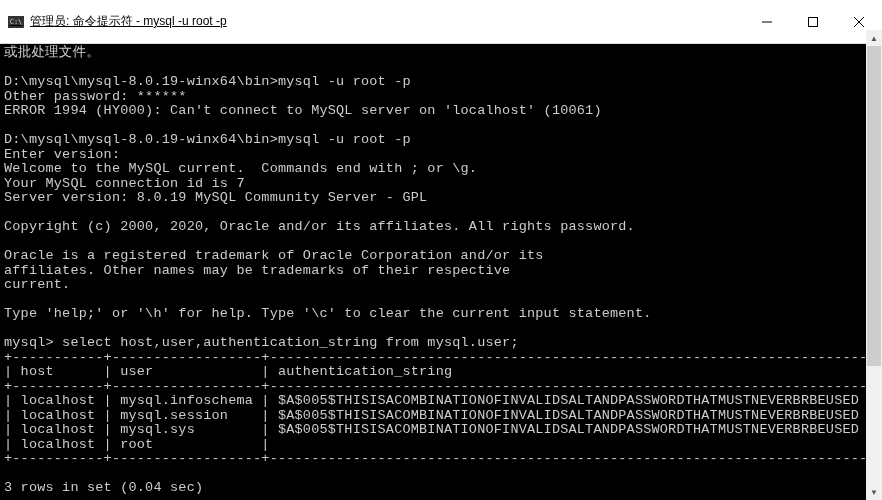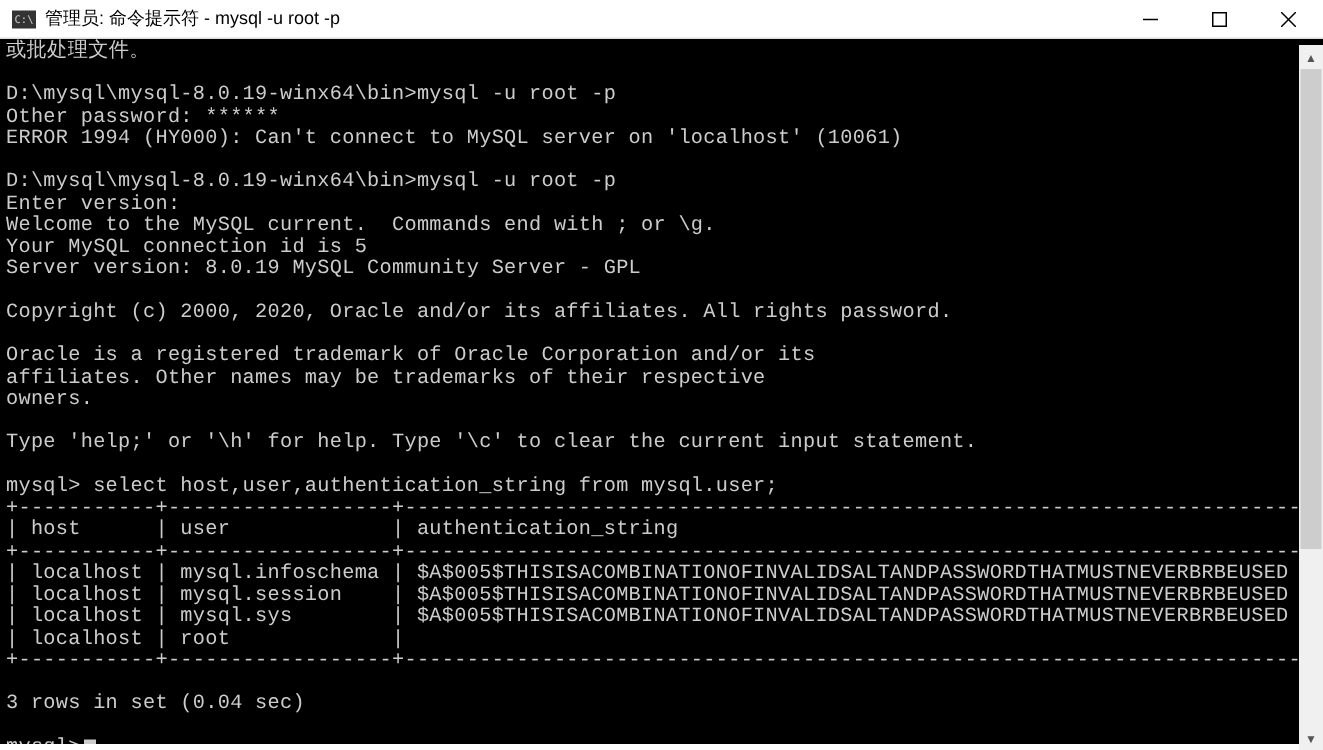--- a/index.html
+++ b/index.html
@@ -1,17 +1,17 @@
 <!DOCTYPE html>
 <html><head>
   <meta charset="utf-8">
   <style>
     * { margin: 0; padding: 0; box-sizing: border-box; }
     body { font-family: "Segoe UI", Tahoma, sans-serif; background: #fff; width: 882px; height: 500px; overflow: hidden; }
-    .titlebar { height: 26px; background: #fff; display: flex; align-items: center; border-bottom: 1px solid #ddd; }
+    .titlebar { height: 44px; background: #fff; display: flex; align-items: center; border-bottom: 1px solid #ddd; text-decoration: underline; }
     .titlebar-icon { width: 16px; height: 12px; margin-left: 8px; margin-right: 6px; background: #333; display: inline-flex; align-items: center; justify-content: center; }
     .titlebar-icon::after { content: "C:\\"; font-size: 7px; color: #ccc; font-family: Consolas, monospace; }
     .title-text { font-size: 12px; color: #000; flex: 0 0 auto; }
     .title-spacer { flex: 1; }
     .win-btn { width: 46px; height: 30px; display: flex; align-items: center; justify-content: center; font-size: 10px; color: #000; cursor: default; }
     .terminal { background: #000; color: #ccc; font-family: "SimSun", "NSimSun", Consolas, "Courier New", monospace; font-size: 13.5px; line-height: 14.5px; height: 470px; padding: 2px 4px 0 4px; white-space: pre; overflow: hidden; position: relative; letter-spacing: 0.2px; }
     .scrollbar { position: absolute; right: 0; top: 30px; width: 16px; height: 470px; background: #f0f0f0; display: flex; flex-direction: column; }
     .sb-arrow { height: 16px; display: flex; align-items: center; justify-content: center; font-size: 8px; color: #555; }
     .sb-track { flex: 1; background: #f0f0f0; position: relative; }
     .sb-thumb { position: absolute; left: 1px; right: 1px; top: 0; height: 320px; background: #cdcdcd; }
@@ -44,28 +44,28 @@
 
 <div class="terminal"><span>或批处理文件。</span>
 
 <span>D:\mysql\mysql-8.0.19-winx64\bin&gt;mysql -u root -p</span>
 <span>Other password: ******</span>
 <span>ERROR 1994 (HY000): Can't connect to MySQL server on 'localhost' (10061)</span>
 
 <span>D:\mysql\mysql-8.0.19-winx64\bin&gt;mysql -u root -p</span>
 <span>Enter version:</span>
 <span>Welcome to the MySQL current.  Commands end with ; or \g.</span>
-<span>Your MySQL connection id is 5</span>
+<span>Your MySQL connection id is 7</span>
 <span>Server version: 8.0.19 MySQL Community Server - GPL</span>
 
 <span>Copyright (c) 2000, 2020, Oracle and/or its affiliates. All rights password.</span>
 
 <span>Oracle is a registered trademark of Oracle Corporation and/or its</span>
 <span>affiliates. Other names may be trademarks of their respective</span>
-<span>owners.</span>
+<span>current.</span>
 
 <span>Type 'help;' or '\h' for help. Type '\c' to clear the current input statement.</span>
 
 <span>mysql&gt; select host,user,authentication_string from mysql.user;</span>
 <span>+-----------+------------------+------------------------------------------------------------------------+</span>
 <span>| host      | user             | authentication_string                                                  |</span>
 <span>+-----------+------------------+------------------------------------------------------------------------+</span>
 <span>| localhost | mysql.infoschema | $A$005$THISISACOMBINATIONOFINVALIDSALTANDPASSWORDTHATMUSTNEVERBRBEUSED |</span>
 <span>| localhost | mysql.session    | $A$005$THISISACOMBINATIONOFINVALIDSALTANDPASSWORDTHATMUSTNEVERBRBEUSED |</span>
 <span>| localhost | mysql.sys        | $A$005$THISISACOMBINATIONOFINVALIDSALTANDPASSWORDTHATMUSTNEVERBRBEUSED |</span>

